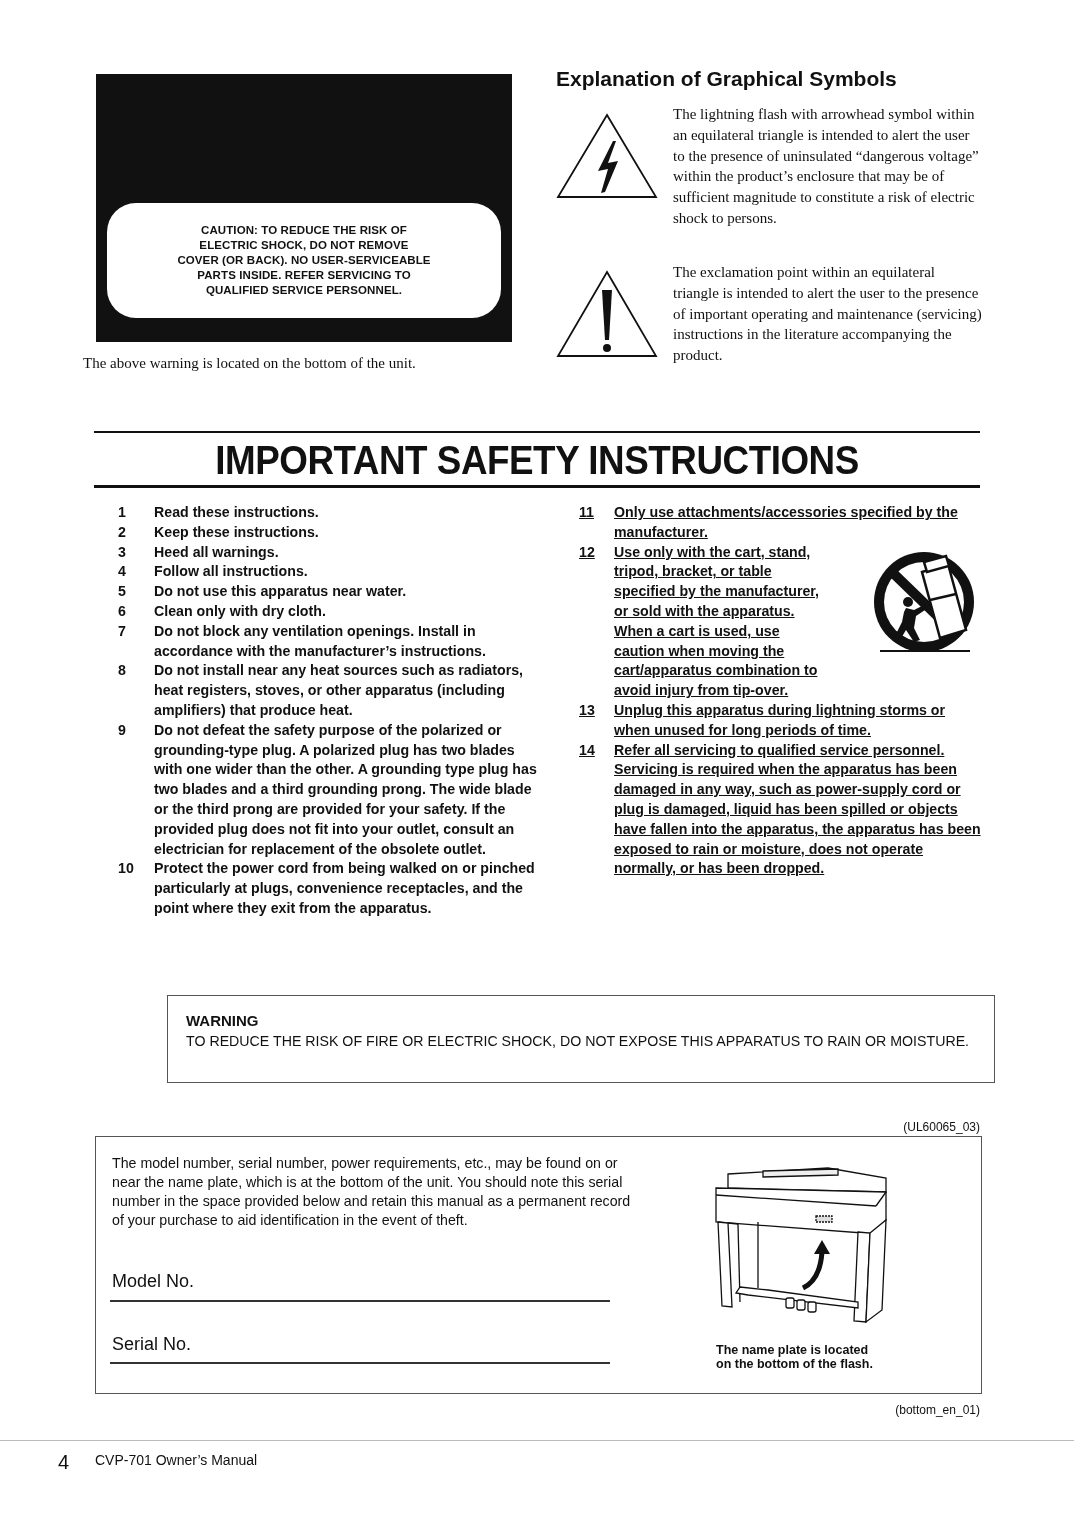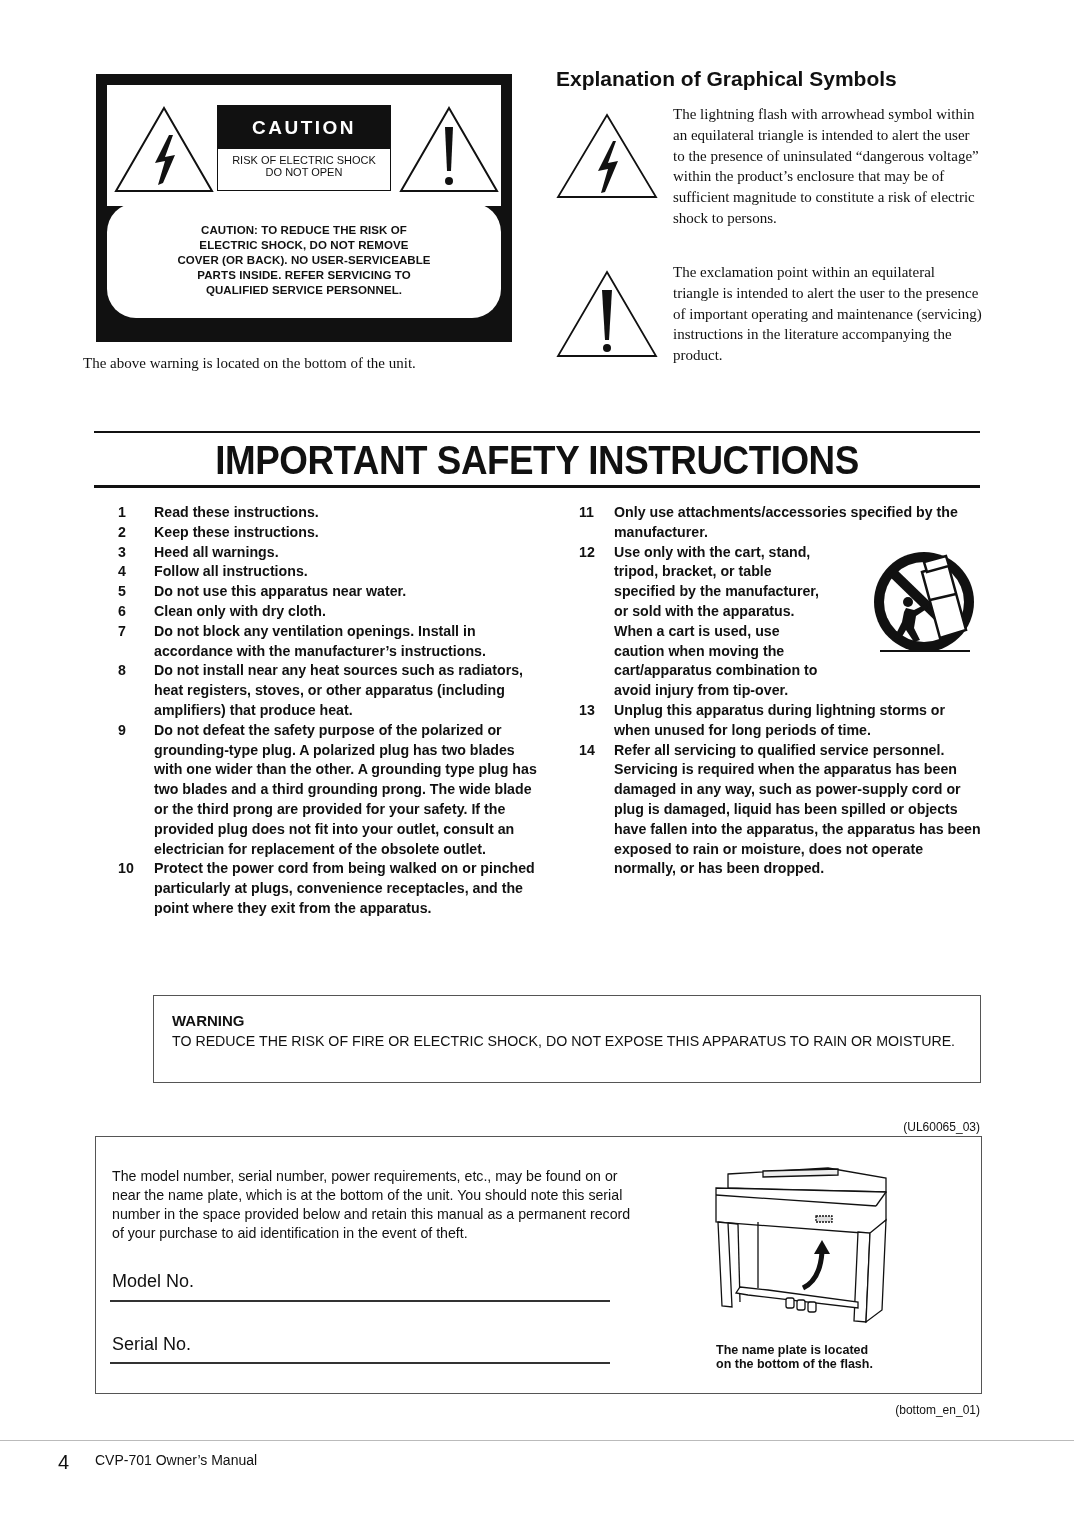--- a/index.html
+++ b/index.html
@@ -23,70 +23,52 @@
   .sym-tri { position: absolute; left: 556px; }
   .sym-text { position: absolute; left: 673px; width: 310px; font-family: "Liberation Serif", serif; font-size: 15px; line-height: 20.8px; }
 
   
   .rule { position: absolute; left: 94px; width: 886px; background: #111; }
   .main-title { position: absolute; left: 94px; top: 438px; width: 886px; text-align: center; font-size: 40px; font-weight: bold; letter-spacing: -0.5px; transform: scaleX(0.92); transform-origin: center; }
 
   
   .col { position: absolute; font-size: 14.2px; font-weight: bold; line-height: 19.8px; }
   .col-left { left: 118px; top: 503px; width: 420px; }
-  .col-right { left: 579px; top: 503px; width: 405px; }
+  .col-right { left: 579px; top: 503px; width: 405px; text-decoration: underline; }
   .item { display: flex; }
   .item .num { width: 36px; flex: none; }
   .item .txt { flex: 1; }
   .col-right .item .num { width: 35px; }
   .item12 .txt { width: 215px; flex: none; }
   .cart-icon { position: absolute; left: 870px; top: 550px; }
 
   
-  .warning-box { position: absolute; left: 153px; top: 995px; width: 828px; height: 88px; border: 1px solid #555; padding: 16px 18px; }
+  .warning-box { position: absolute; left: 167px; top: 995px; width: 828px; height: 88px; border: 1px solid #555; padding: 16px 18px; }
   .warning-box .wt { font-size: 15px; font-weight: bold; }
   .warning-box .wb { font-size: 14.2px; line-height: 20px; margin-top: 2px; }
   .code1 { position: absolute; right: 94px; top: 1089px; font-size: 12px; margin-top: 31px; }
 
   
   .plate-box { position: absolute; left: 95px; top: 1136px; width: 887px; height: 258px; border: 1px solid #555; }
-  .plate-text { position: absolute; left: 16px; top: 30px; width: 520px; font-size: 14.2px; line-height: 19px; }
+  .plate-text { position: absolute; left: 16px; top: 17px; width: 520px; font-size: 14.2px; line-height: 19px; }
   .field-label { position: absolute; left: 16px; font-size: 18px; font-weight: normal; }
   .field-line { position: absolute; left: 14px; width: 500px; height: 1.5px; background: #333; }
   .piano { position: absolute; left: 612px; top: 25px; }
   .plate-caption { position: absolute; left: 620px; top: 206px; font-size: 12.5px; font-weight: bold; line-height: 14px; }
   .code2 { position: absolute; right: 94px; top: 1403px; font-size: 12px; }
 
   
   .footer-rule { position: absolute; left: 0; top: 1440px; width: 1074px; height: 1px; background: #bbb; }
   .page-num { position: absolute; left: 58px; top: 1451px; font-size: 20px; font-weight: normal; }
   .manual-name { position: absolute; left: 95px; top: 1452px; font-size: 14px; }
 </style>
 </head>
 <body>
 
 <div class="caution-label">
-  <div class="caution-top">
-    <svg class="tri-left" width="102" height="90" viewBox="0 0 102 90">
-      <polygon points="51,3 99,86 3,86" fill="#fff" stroke="#111" stroke-width="2"></polygon>
-      <polygon points="56,30 42,58 52,56 45,80 50,78 62,50 52,52 60,30" fill="#111"></polygon>
-    </svg>
-    <div class="caution-box">
-      <div class="head">CAUTION</div>
-      <div class="sub">
-        <div>RISK OF ELECTRIC SHOCK</div>
-        <div>DO NOT OPEN</div>
-      </div>
-    </div>
-    <svg class="tri-right" width="102" height="90" viewBox="0 0 102 90">
-      <polygon points="51,3 99,86 3,86" fill="#fff" stroke="#111" stroke-width="2"></polygon>
-      <polygon points="47,22 55,22 53,66 49,66" fill="#111"></polygon>
-      <circle cx="51" cy="76" r="4" fill="#111"></circle>
-    </svg>
-  </div>
   <div class="caution-bottom">
     <p>
       <span>CAUTION: TO REDUCE THE RISK OF</span><br>
       <span>ELECTRIC SHOCK, DO NOT REMOVE</span><br>
       <span>COVER (OR BACK). NO USER-SERVICEABLE</span><br>
       <span>PARTS INSIDE. REFER SERVICING TO</span><br>
       <span>QUALIFIED SERVICE PERSONNEL.</span>
     </p>
   </div>
 </div>

